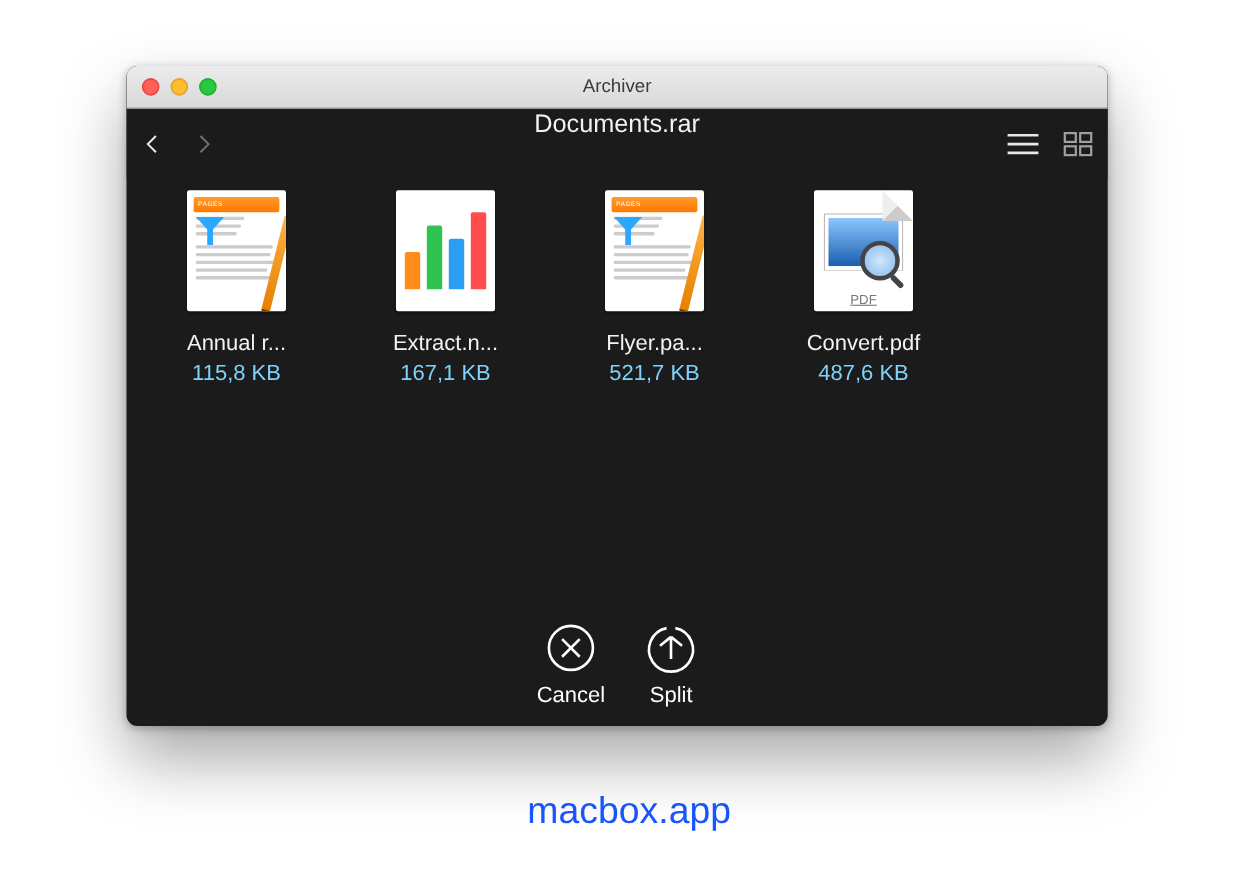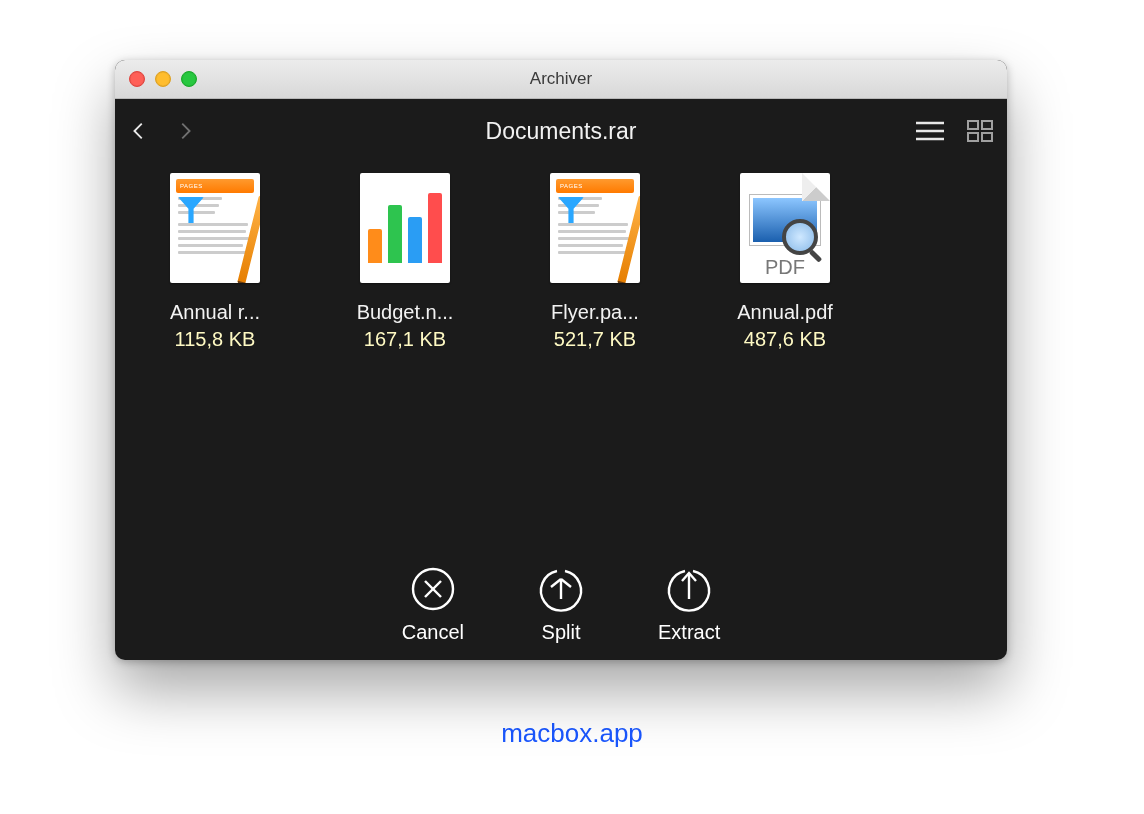--- a/index.html
+++ b/index.html
@@ -50,21 +50,20 @@
     text-align: center;
     font-size: 17px;
     color: #3a3a3a;
     font-weight: 400;
     pointer-events: none;
   }
   .toolbar {
     height: 64px;
     background: #1b1b1b;
     display: flex;
-    align-items: center;
     padding: 0 13px;
     position: relative;
   }
   .nav-arrows {
     display: flex;
     gap: 24px;
     align-items: center;
   }
   .nav-arrow {
     width: 22px;
@@ -118,21 +117,21 @@
     color: #f2f2f2;
     font-size: 20px;
     max-width: 150px;
     white-space: nowrap;
     overflow: hidden;
     text-overflow: ellipsis;
     text-align: center;
   }
   .file-size {
     margin-top: 4px;
-    color: #fef9c3;
+    color: #7dd3fc;
     font-size: 20px;
     text-align: center;
   }
 
   
   .pages-doc {
     position: absolute;
     inset: 0;
   }
   .pages-bar {
@@ -190,37 +189,37 @@
     position:absolute; top:46px; left:42px; width:28px; height:28px;
     border:4px solid #444; border-radius:50%;
     background: radial-gradient(#cfe8ff,#88b9e8);
   }
   .loupe::after{
     content:""; position:absolute; width:5px; height:14px; background:#444;
     bottom:-12px; right:-4px; transform:rotate(-45deg); border-radius:2px;
   }
   .pdf-label {
     position:absolute; bottom:4px; left:0; right:0; text-align:center;
-    font-size:20px; color:#777; font-weight:500;
+    font-size:12px; color:#777; font-weight:500;text-decoration:underline;
   }
 
   
   .action-bar {
     position:absolute; bottom:16px; left:0; right:0;
-    display:flex; justify-content:center; gap:73px;
+    display:flex; justify-content:center; gap:36px;
   }
   .action-btn {
     display:flex; flex-direction:column; align-items:center; cursor:pointer;
   }
   .action-icon { width:48px; height:48px; }
   .action-label { color:#fff; font-size:20px; margin-top:8px; }
 
   .watermark {
     position:absolute; left:0; right:0; top:718px;
-    text-align:center; color:#1a57ff; font-size:26px; font-weight:400;
+    text-align:center; color:#1a57ff; font-size:34px; font-weight:400;
   }
 </style>
 </head>
 <body>
 
 <div class="watermark">macbox.app</div>
 
 <div class="window">
 
   <div class="titlebar">
@@ -284,21 +283,21 @@
 
     <div class="file-item">
       <div class="file-icon-wrap">
         <div class="num-chart">
           <div class="bar b1"></div>
           <div class="bar b2"></div>
           <div class="bar b3"></div>
           <div class="bar b4"></div>
         </div>
       </div>
-      <div class="file-name">Budget.n...</div>
+      <div class="file-name">Extract.n...</div>
       <div class="file-size">167,1 KB</div>
     </div>
 
     <div class="file-item">
       <div class="file-icon-wrap">
         <div class="pages-doc">
           <div class="pages-bar"></div>
           <div class="pages-body">
             <div class="funnel"></div>
             <div class="txt-line" style="width:60%"></div>
@@ -320,21 +319,21 @@
 
     <div class="file-item">
       <div class="file-icon-wrap">
         <div class="pdf-doc">
           <div class="pdf-thumb"></div>
           <div class="loupe"></div>
           <div class="pdf-corner"></div>
           <div class="pdf-label">PDF</div>
         </div>
       </div>
-      <div class="file-name">Annual.pdf</div>
+      <div class="file-name">Convert.pdf</div>
       <div class="file-size">487,6 KB</div>
     </div>
 
   </div>
 
   <div class="action-bar">
 
     <div class="action-btn">
       <svg class="action-icon" viewBox="0 0 48 48" fill="none" stroke="#fff" stroke-width="2.4">
         <circle cx="24" cy="24" r="20"></circle>
@@ -348,24 +347,16 @@
     <div class="action-btn">
       <svg class="action-icon" viewBox="0 0 48 48" fill="none" stroke="#fff" stroke-width="2.4">
         <path d="M20 6 A20 20 0 1 0 28 6"></path>
         <line x1="24" y1="14" x2="24" y2="34"></line>
         <polyline points="24 14 14 22"></polyline>
         <polyline points="24 14 34 22"></polyline>
       </svg>
       <div class="action-label">Split</div>
     </div>
 
-    <div class="action-btn">
-      <svg class="action-icon" viewBox="0 0 48 48" fill="none" stroke="#fff" stroke-width="2.4">
-        <path d="M20 6 A20 20 0 1 0 28 6"></path>
-        <line x1="24" y1="34" x2="24" y2="8"></line>
-        <polyline points="17 16 24 8 31 16"></polyline>
-      </svg>
-      <div class="action-label">Extract</div>
-    </div>
 
   </div>
 
 </div>
 
 </body></html>

